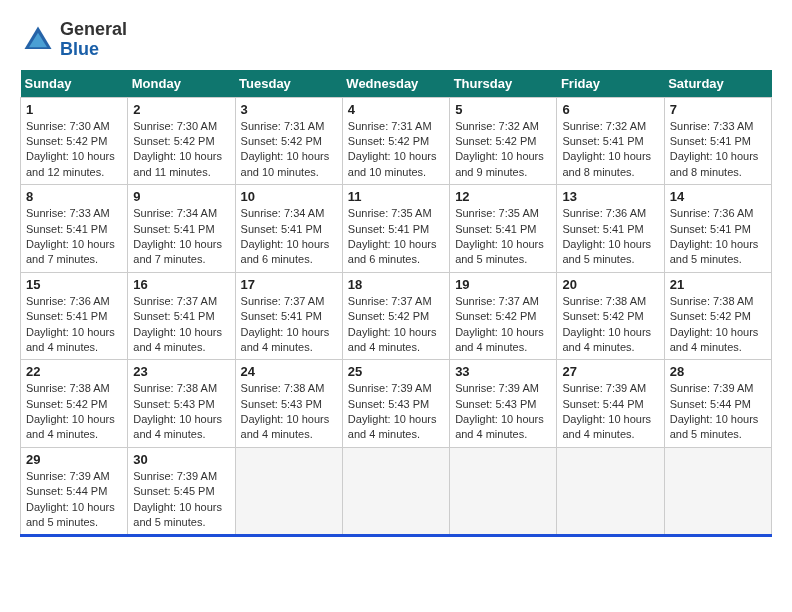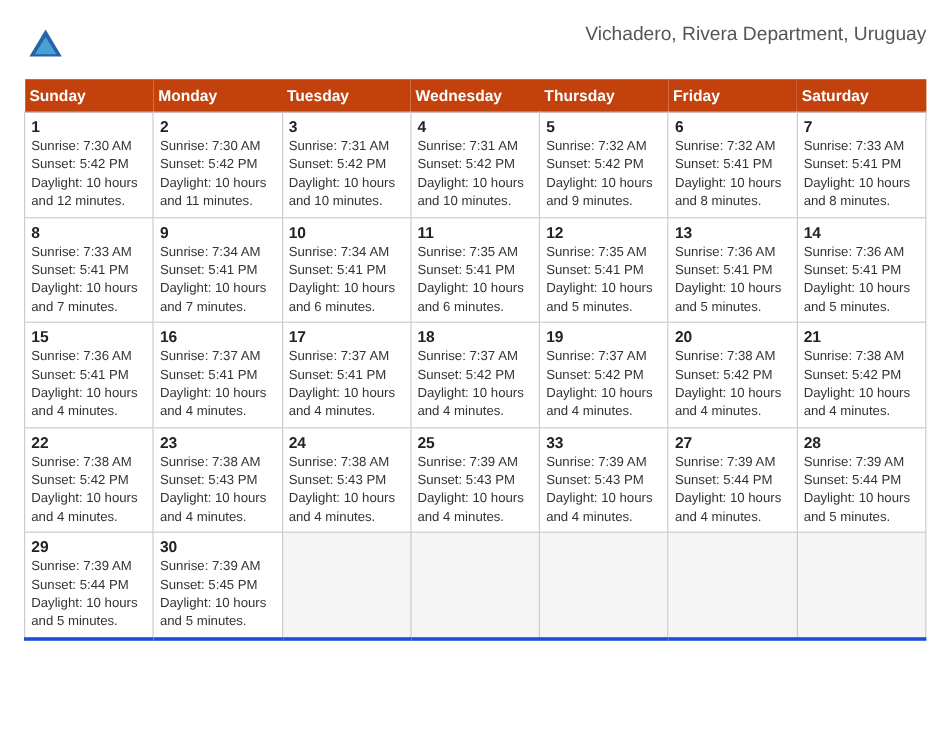--- a/index.html
+++ b/index.html
@@ -45,21 +45,21 @@
     .location {
       font-size: 16px;
       color: #555;
     }
     .calendar {
       width: 100%;
       border-collapse: collapse;
       font-size: 11px;
     }
     .calendar th {
-      background-color: #c2410c;
+      background-color: #0f766e;
       color: #fff;
       padding: 6px 4px;
       text-align: left;
       font-size: 13px;
       font-weight: bold;
     }
     .calendar td {
       border: 1px solid #ccc;
       vertical-align: top;
       padding: 4px 5px;
@@ -88,23 +88,26 @@
   </style>
 </head>
 <body>
 
 <div class="header">
   <div class="logo">
     <svg class="logo-icon" viewBox="0 0 40 40">
       <polygon points="20,5 35,30 5,30" fill="#2563a8"></polygon>
       <polygon points="20,12 30,28 10,28" fill="#4a9fd4"></polygon>
     </svg>
+    <div class="logo-text">
+      <span class="logo-general">General</span>
+      <span class="logo-blue">Blue</span>
+    </div>
   </div>
   <div class="title-block">
-    <div class="location">Vichadero, Rivera Department, Uruguay</div>
   </div>
 </div>
 
 <table class="calendar">
   <thead>
     <tr>
 
     <th>Sunday</th>
         <th>Monday</th>
         <th>Tuesday</th>

